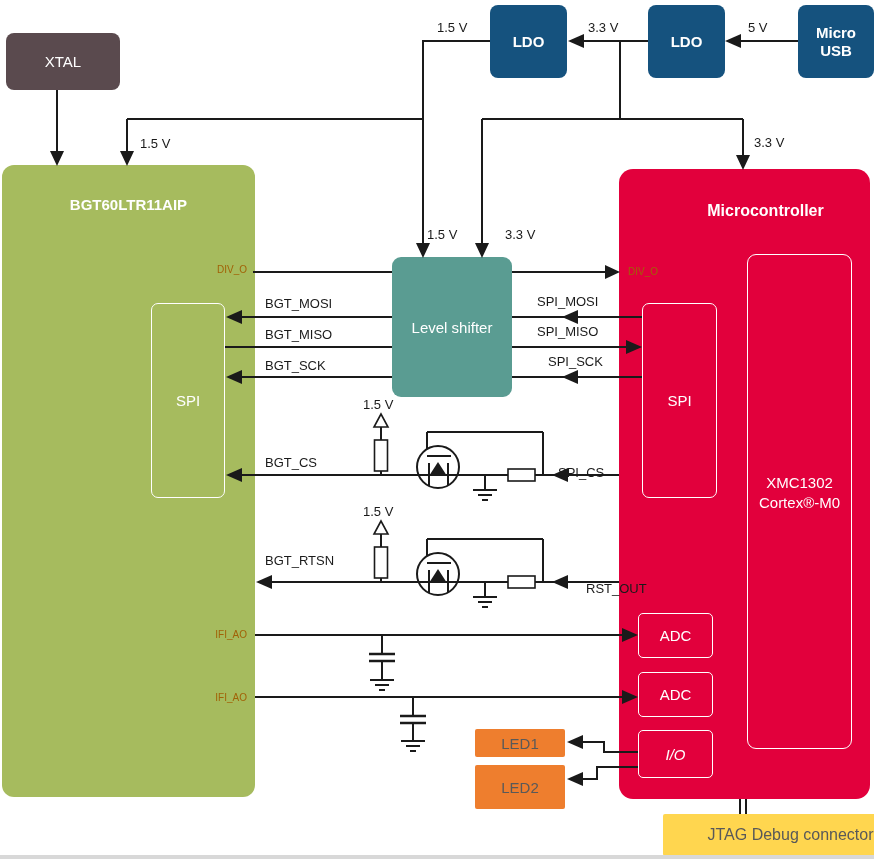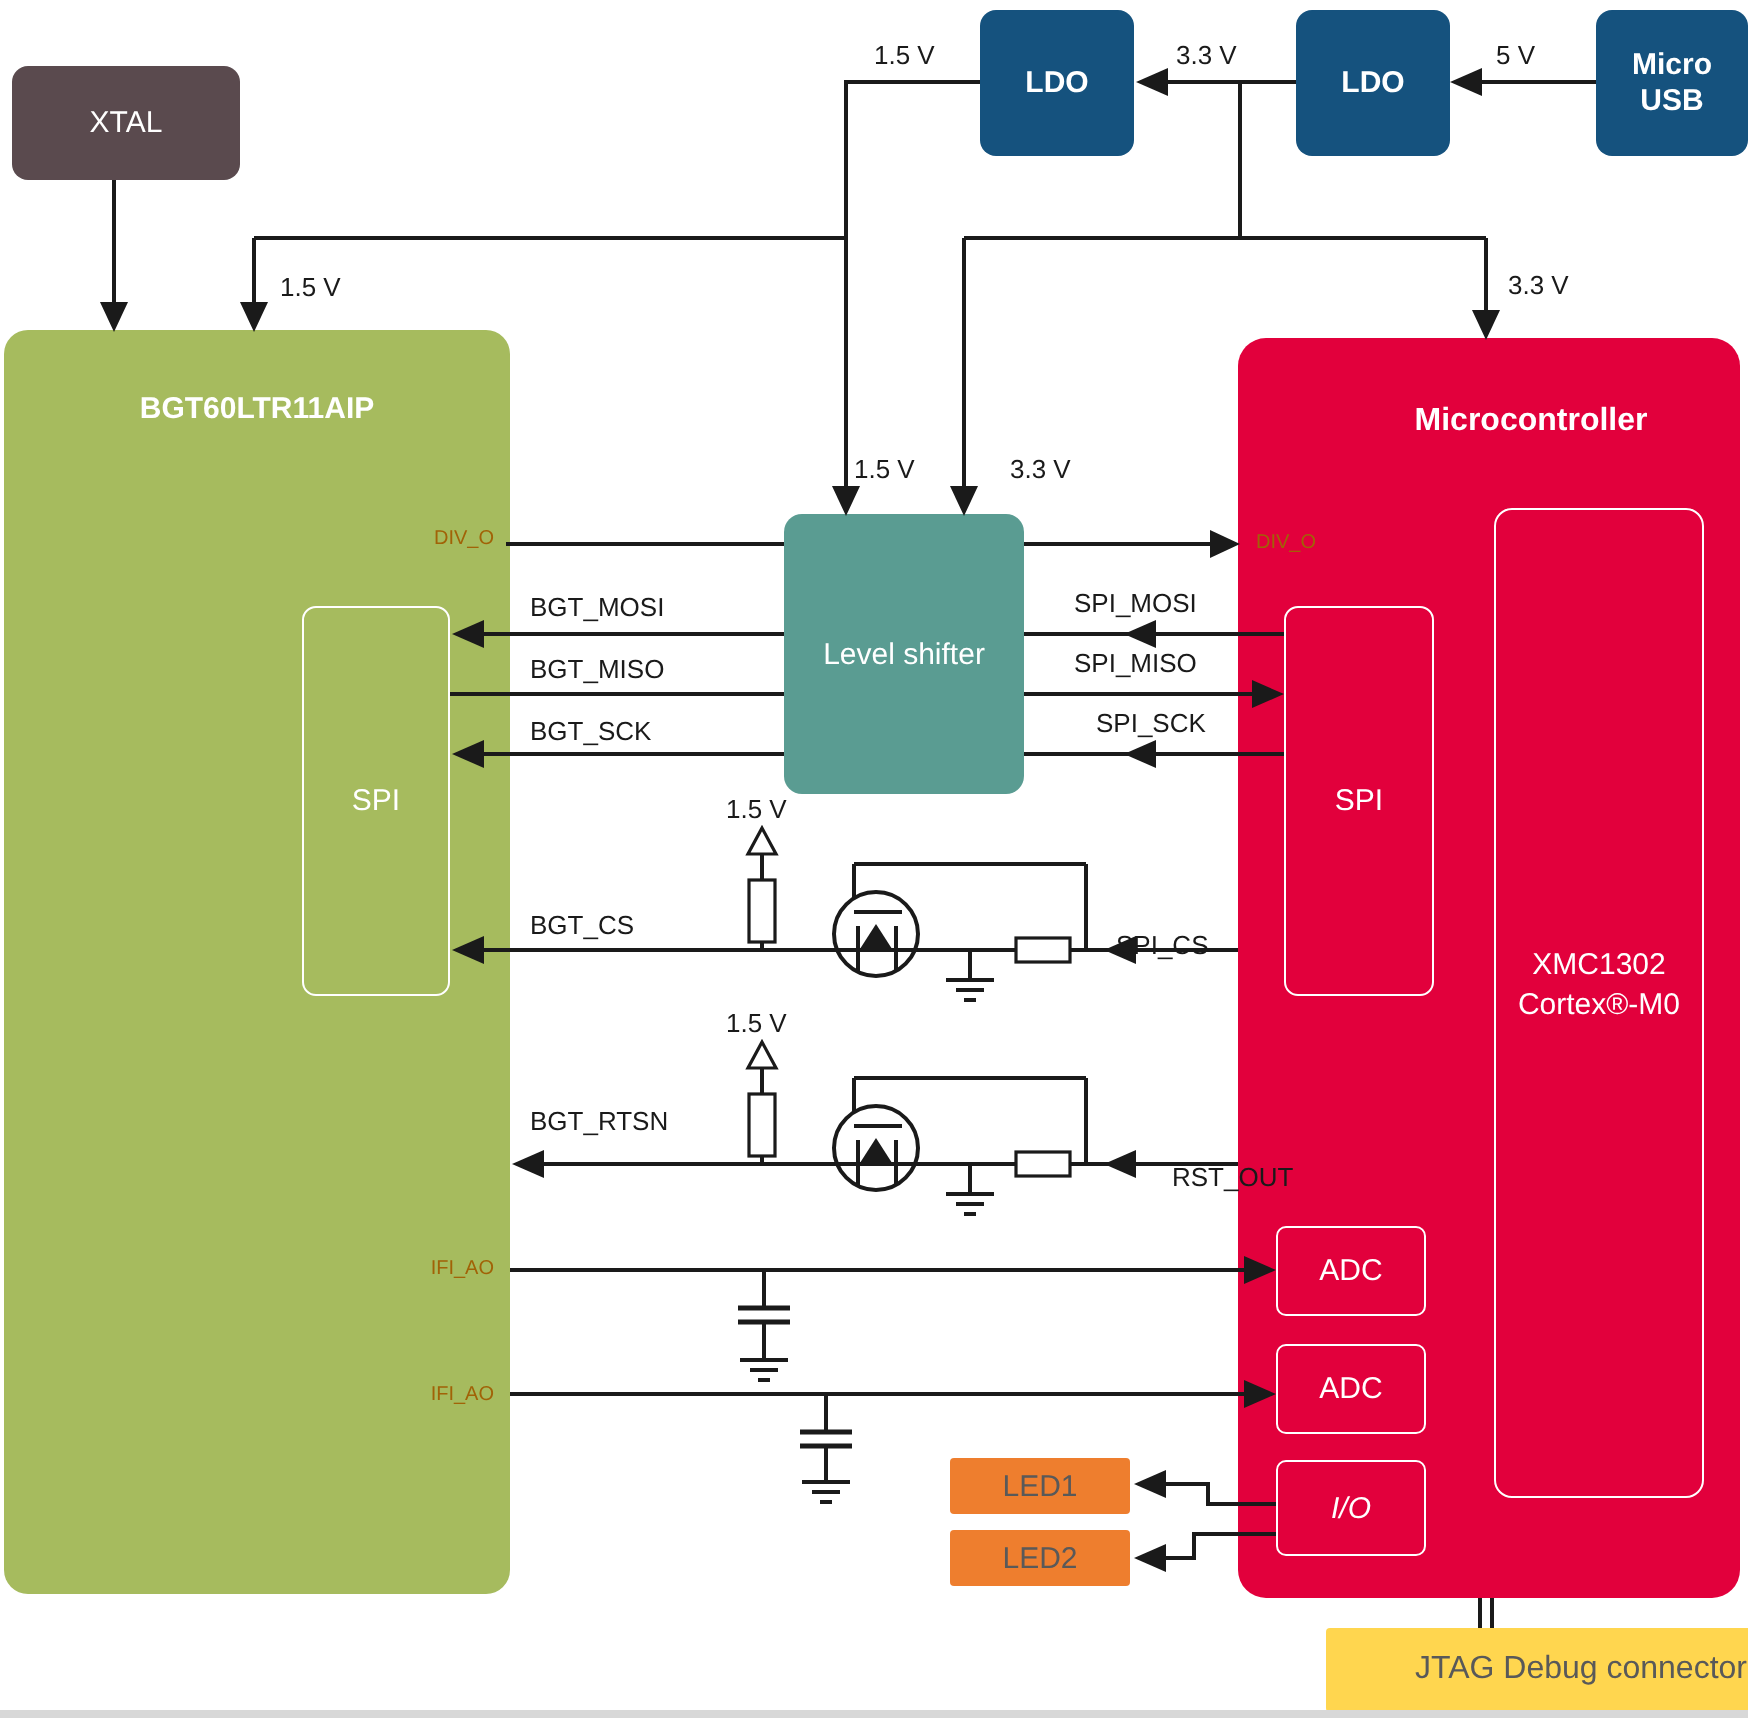--- a/index.html
+++ b/index.html
@@ -84,21 +84,21 @@
     <div class="box subbox" style="left:638px;top:672px;width:75px;height:45px;border-radius:5px;">
       <span>ADC</span>
     </div>
     <div class="box subbox" style="left:638px;top:730px;width:75px;height:48px;border-radius:5px;font-style:italic;">
       <span>I/O</span>
     </div>
 
     <div class="box orange" style="left:475px;top:729px;width:90px;height:28px;">
       <span>LED1</span>
     </div>
-    <div class="box orange" style="left:475px;top:765px;width:90px;height:28px;">
+    <div class="box orange" style="left:475px;top:765px;width:90px;height:44px;">
       <span>LED2</span>
     </div>
 
     <div class="box yellow" style="left:618px;top:814px;width:255px;height:42px;margin-left:45px;">
       <span>JTAG Debug connector</span>
     </div>
   </div>
 
   <svg class="wires" width="874" height="859" viewBox="0 0 874 859">
 

